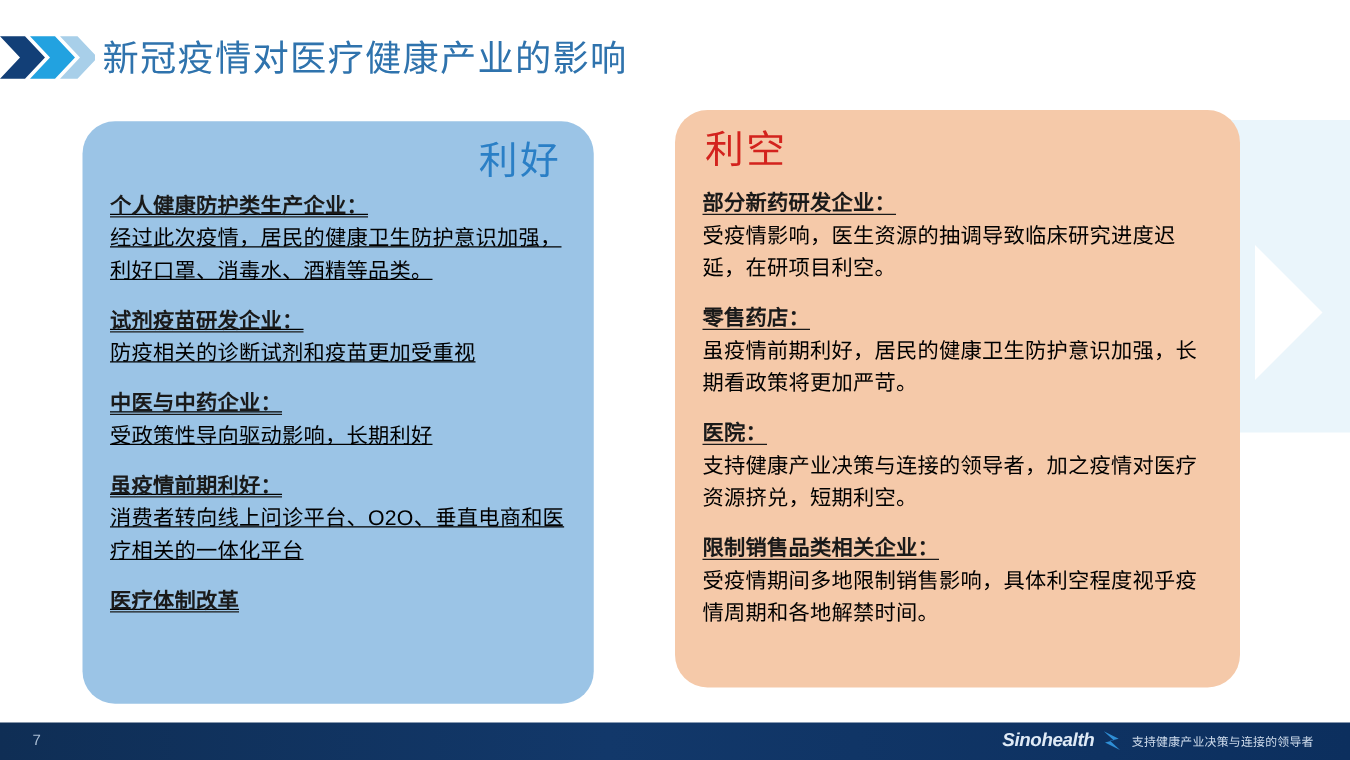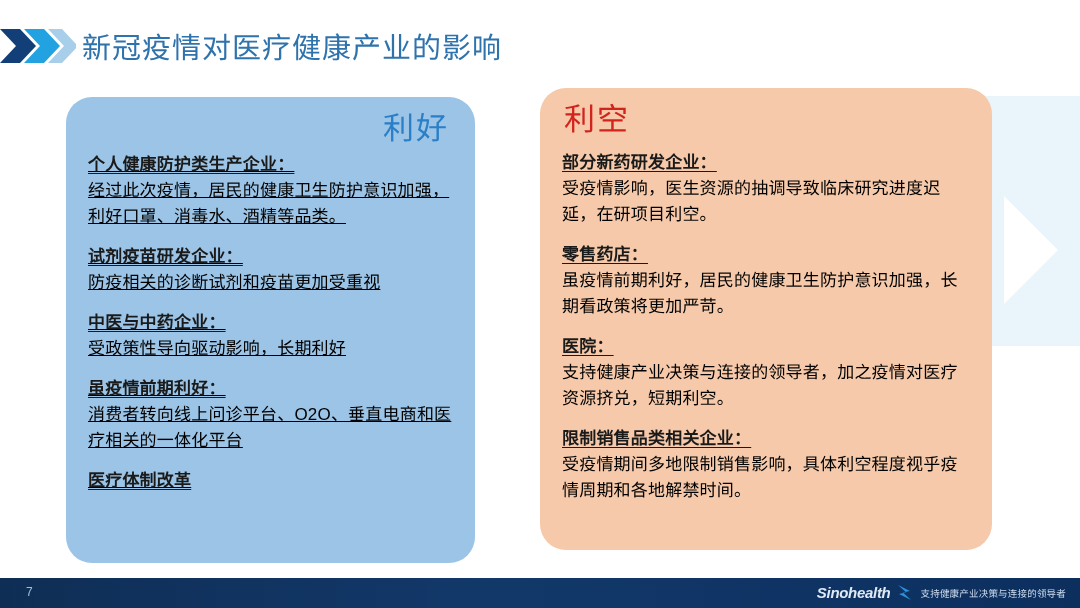--- a/index.html
+++ b/index.html
@@ -147,21 +147,21 @@
   }
   .footer-page-number {
     position: absolute;
     left: 26px;
     top: 7px;
     font-size: 12px;
     color: #a9bdd4;
   }
   .footer-brand {
     position: absolute;
-    right: 14px;
+    right: 29px;
     top: 6px;
     display: flex;
     align-items: center;
     gap: 7px;
   }
   .brand-name {
     font-size: 15px;
     font-style: italic;
     font-weight: bold;
     color: #dfeaf6;

